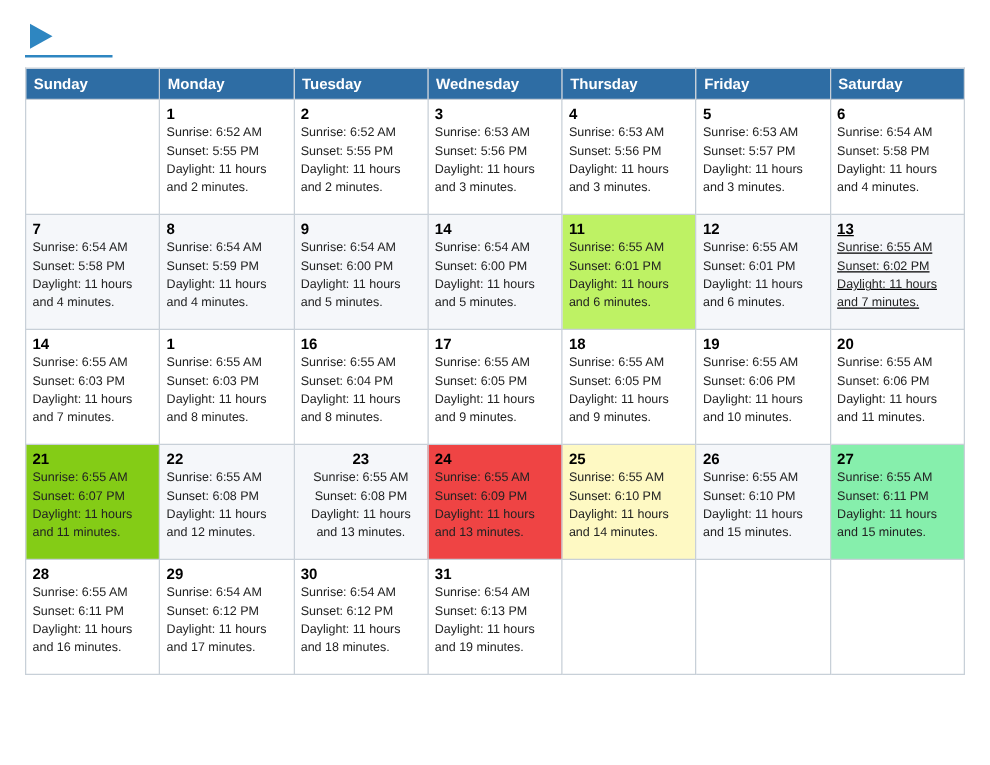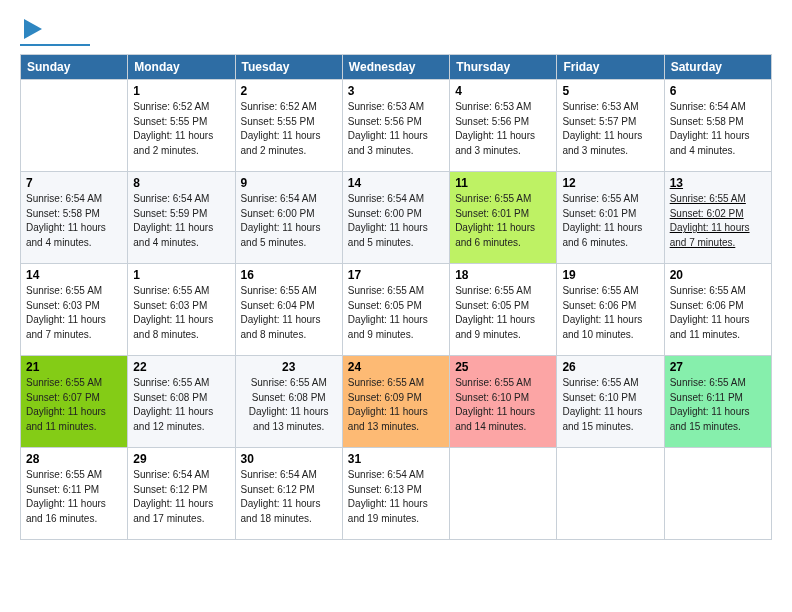--- a/index.html
+++ b/index.html
@@ -293,28 +293,28 @@
 Daylight: 11 hours
 and 12 minutes.</div>
           </td>
           <td style="background: rgb(245, 247, 250); text-align: center;">
             <span class="day-num">23</span>
             <div class="day-info" style="white-space: pre-line;">Sunrise: 6:55 AM
 Sunset: 6:08 PM
 Daylight: 11 hours
 and 13 minutes.</div>
           </td>
-          <td style="background: #fdba74;">
+          <td style="background: #ef4444;">
             <span class="day-num">24</span>
             <div class="day-info" style="white-space: pre-line;">Sunrise: 6:55 AM
 Sunset: 6:09 PM
 Daylight: 11 hours
 and 13 minutes.</div>
           </td>
-          <td style="background: #fca5a5;">
+          <td style="background: #fef9c3;">
             <span class="day-num">25</span>
             <div class="day-info" style="white-space: pre-line;">Sunrise: 6:55 AM
 Sunset: 6:10 PM
 Daylight: 11 hours
 and 14 minutes.</div>
           </td>
           <td style="background: rgb(245, 247, 250);">
             <span class="day-num">26</span>
             <div class="day-info" style="white-space: pre-line;">Sunrise: 6:55 AM
 Sunset: 6:10 PM

